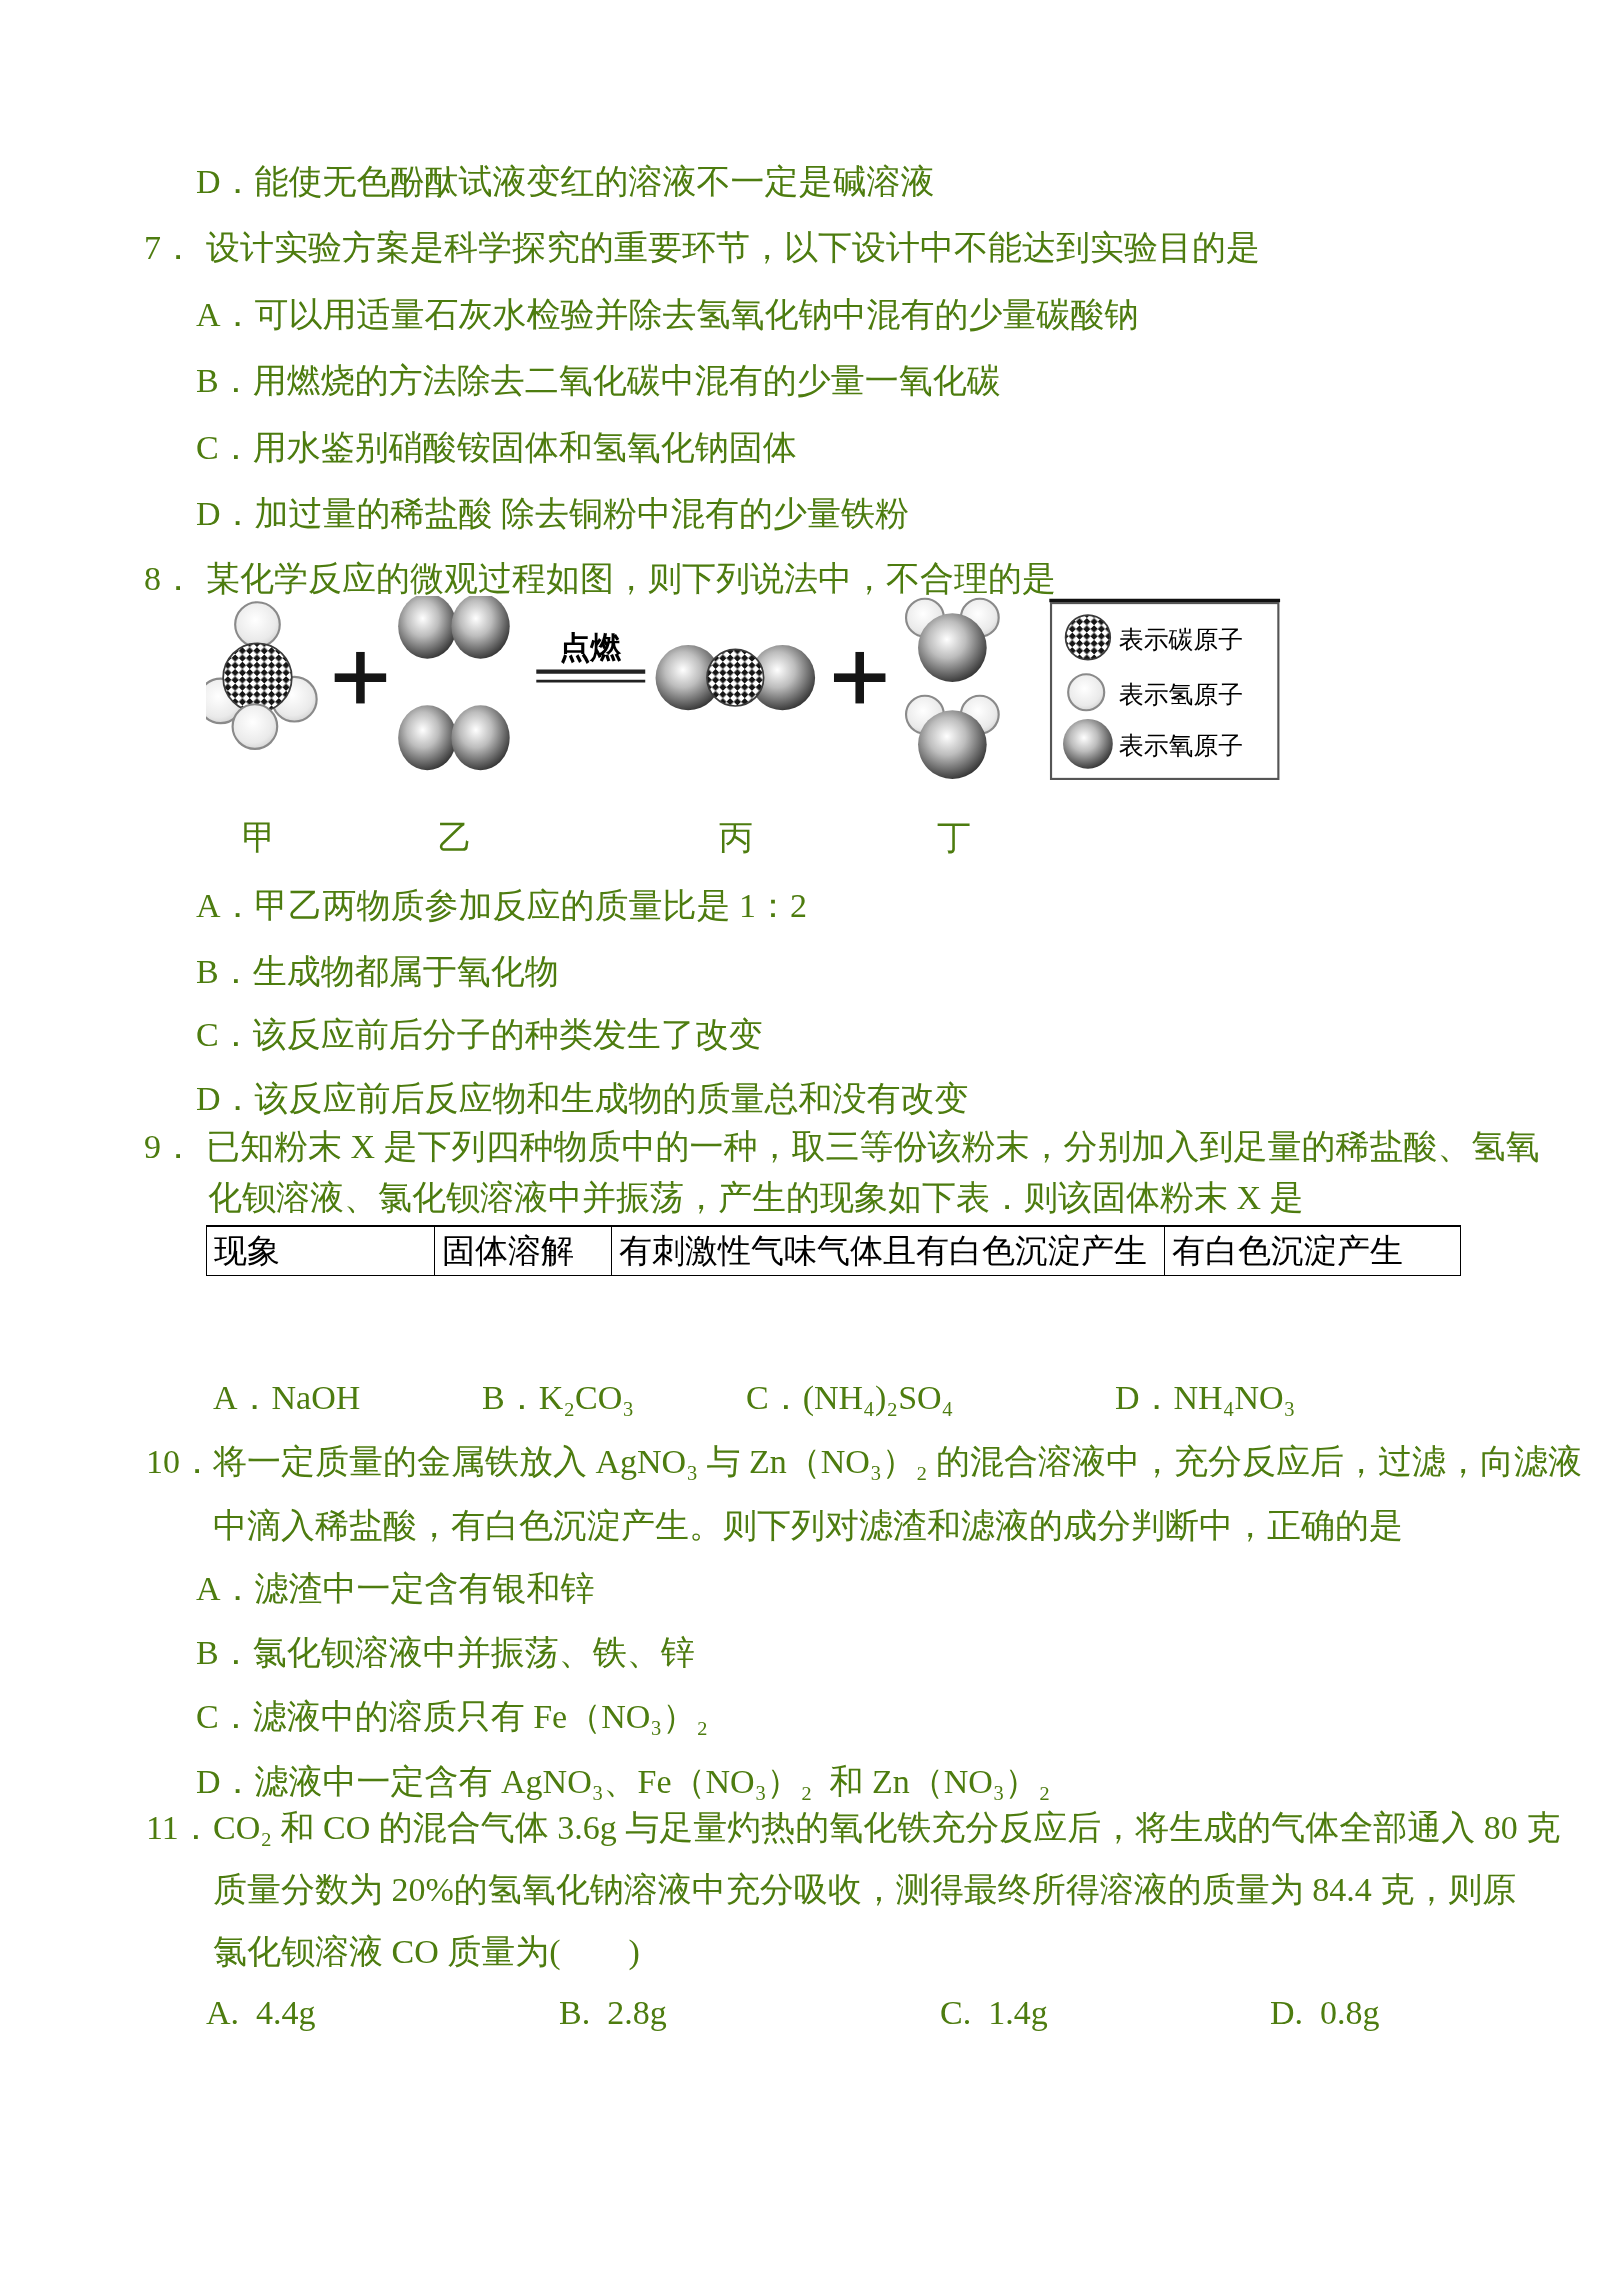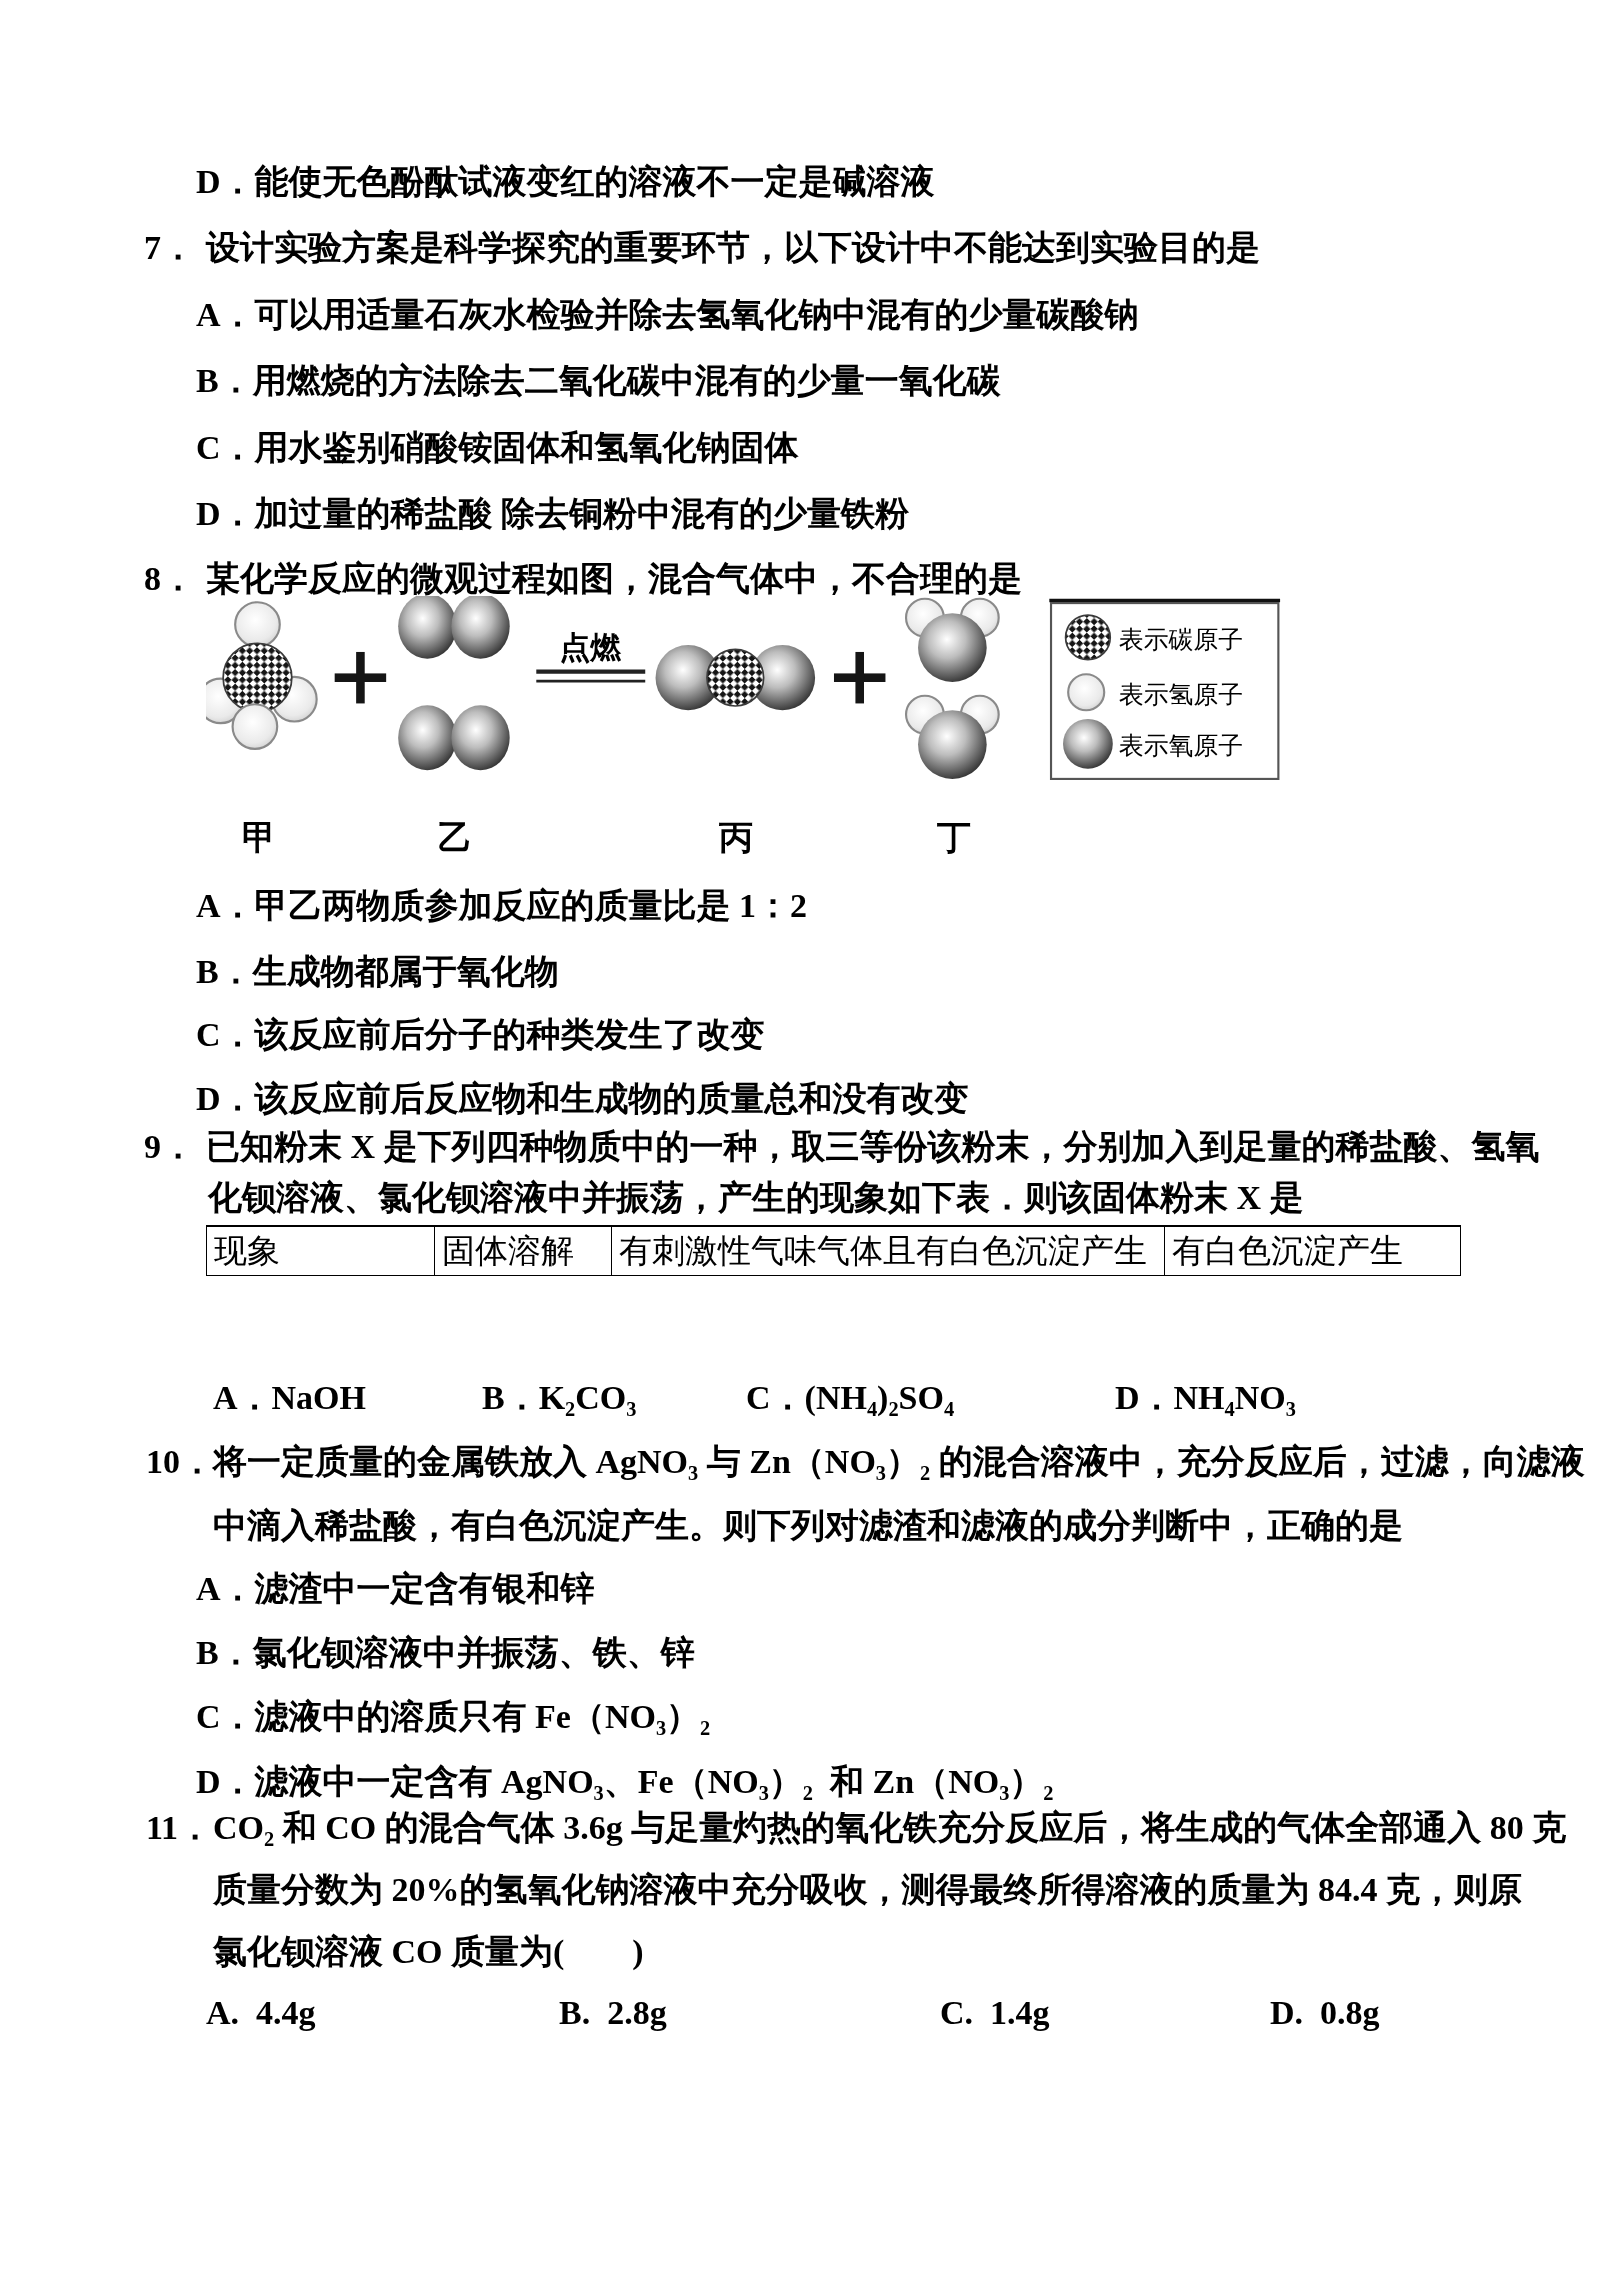--- a/index.html
+++ b/index.html
@@ -4,21 +4,21 @@
 <title>Chemistry Exam Page</title>
 <style>
   html,body { margin:0; padding:0; background:#ffffff; }
   .page {
     position:relative; width:1616px; height:2284px; background:#ffffff;
     font-family:"Liberation Serif","DejaVu Serif",serif; color:#000;
     overflow:hidden;
   }
   .line {
     position:absolute; font-size:34px; line-height:41px;
-    white-space:pre; color:#000000;font-weight:bold;
+    white-space:pre; color:#4d7c0f;
   }
   .diagram { position:absolute; left:206px; top:596px; }
   .diagram svg text { font-family:"Liberation Serif","DejaVu Serif",serif; fill:#000; }
   table.ptable {
     position:absolute; left:206px; top:1225px;
     border-collapse:collapse; table-layout:fixed; width:1254px;
     border-top:2.6px solid #000;
   }
   table.ptable td {
     border:1.7px solid #000; height:48px; font-size:33px;
@@ -33,21 +33,21 @@
   <div class="line" style="left:196px; top:161px">D．能使无色酚酞试液变红的溶液不一定是碱溶液</div>
 
   <div class="line" style="left:144px; top:227px">7．</div>
   <div class="line" style="left:206px; top:227px">设计实验方案是科学探究的重要环节，以下设计中不能达到实验目的是</div>
   <div class="line" style="left:196px; top:294px">A．可以用适量石灰水检验并除去氢氧化钠中混有的少量碳酸钠</div>
   <div class="line" style="left:196px; top:360px">B．用燃烧的方法除去二氧化碳中混有的少量一氧化碳</div>
   <div class="line" style="left:196px; top:427px">C．用水鉴别硝酸铵固体和氢氧化钠固体</div>
   <div class="line" style="left:196px; top:493px">D．加过量的稀盐酸 除去铜粉中混有的少量铁粉</div>
 
   <div class="line" style="left:144px; top:558px">8．</div>
-  <div class="line" style="left:206px; top:558px">某化学反应的微观过程如图，混合气体中，不合理的是</div>
+  <div class="line" style="left:206px; top:558px">某化学反应的微观过程如图，则下列说法中，不合理的是</div>
 
   <div class="diagram">
     <svg width="1141" height="202" viewBox="0 0 1330 235">
       <defs>
         <radialGradient id="darkSphere" cx="0.42" cy="0.38" r="0.78">
           <stop offset="0" stop-color="#ffffff"></stop>
           <stop offset="0.35" stop-color="#bdbdbd"></stop>
           <stop offset="0.75" stop-color="#4a4a4a"></stop>
           <stop offset="1" stop-color="#000000"></stop>
         </radialGradient>

